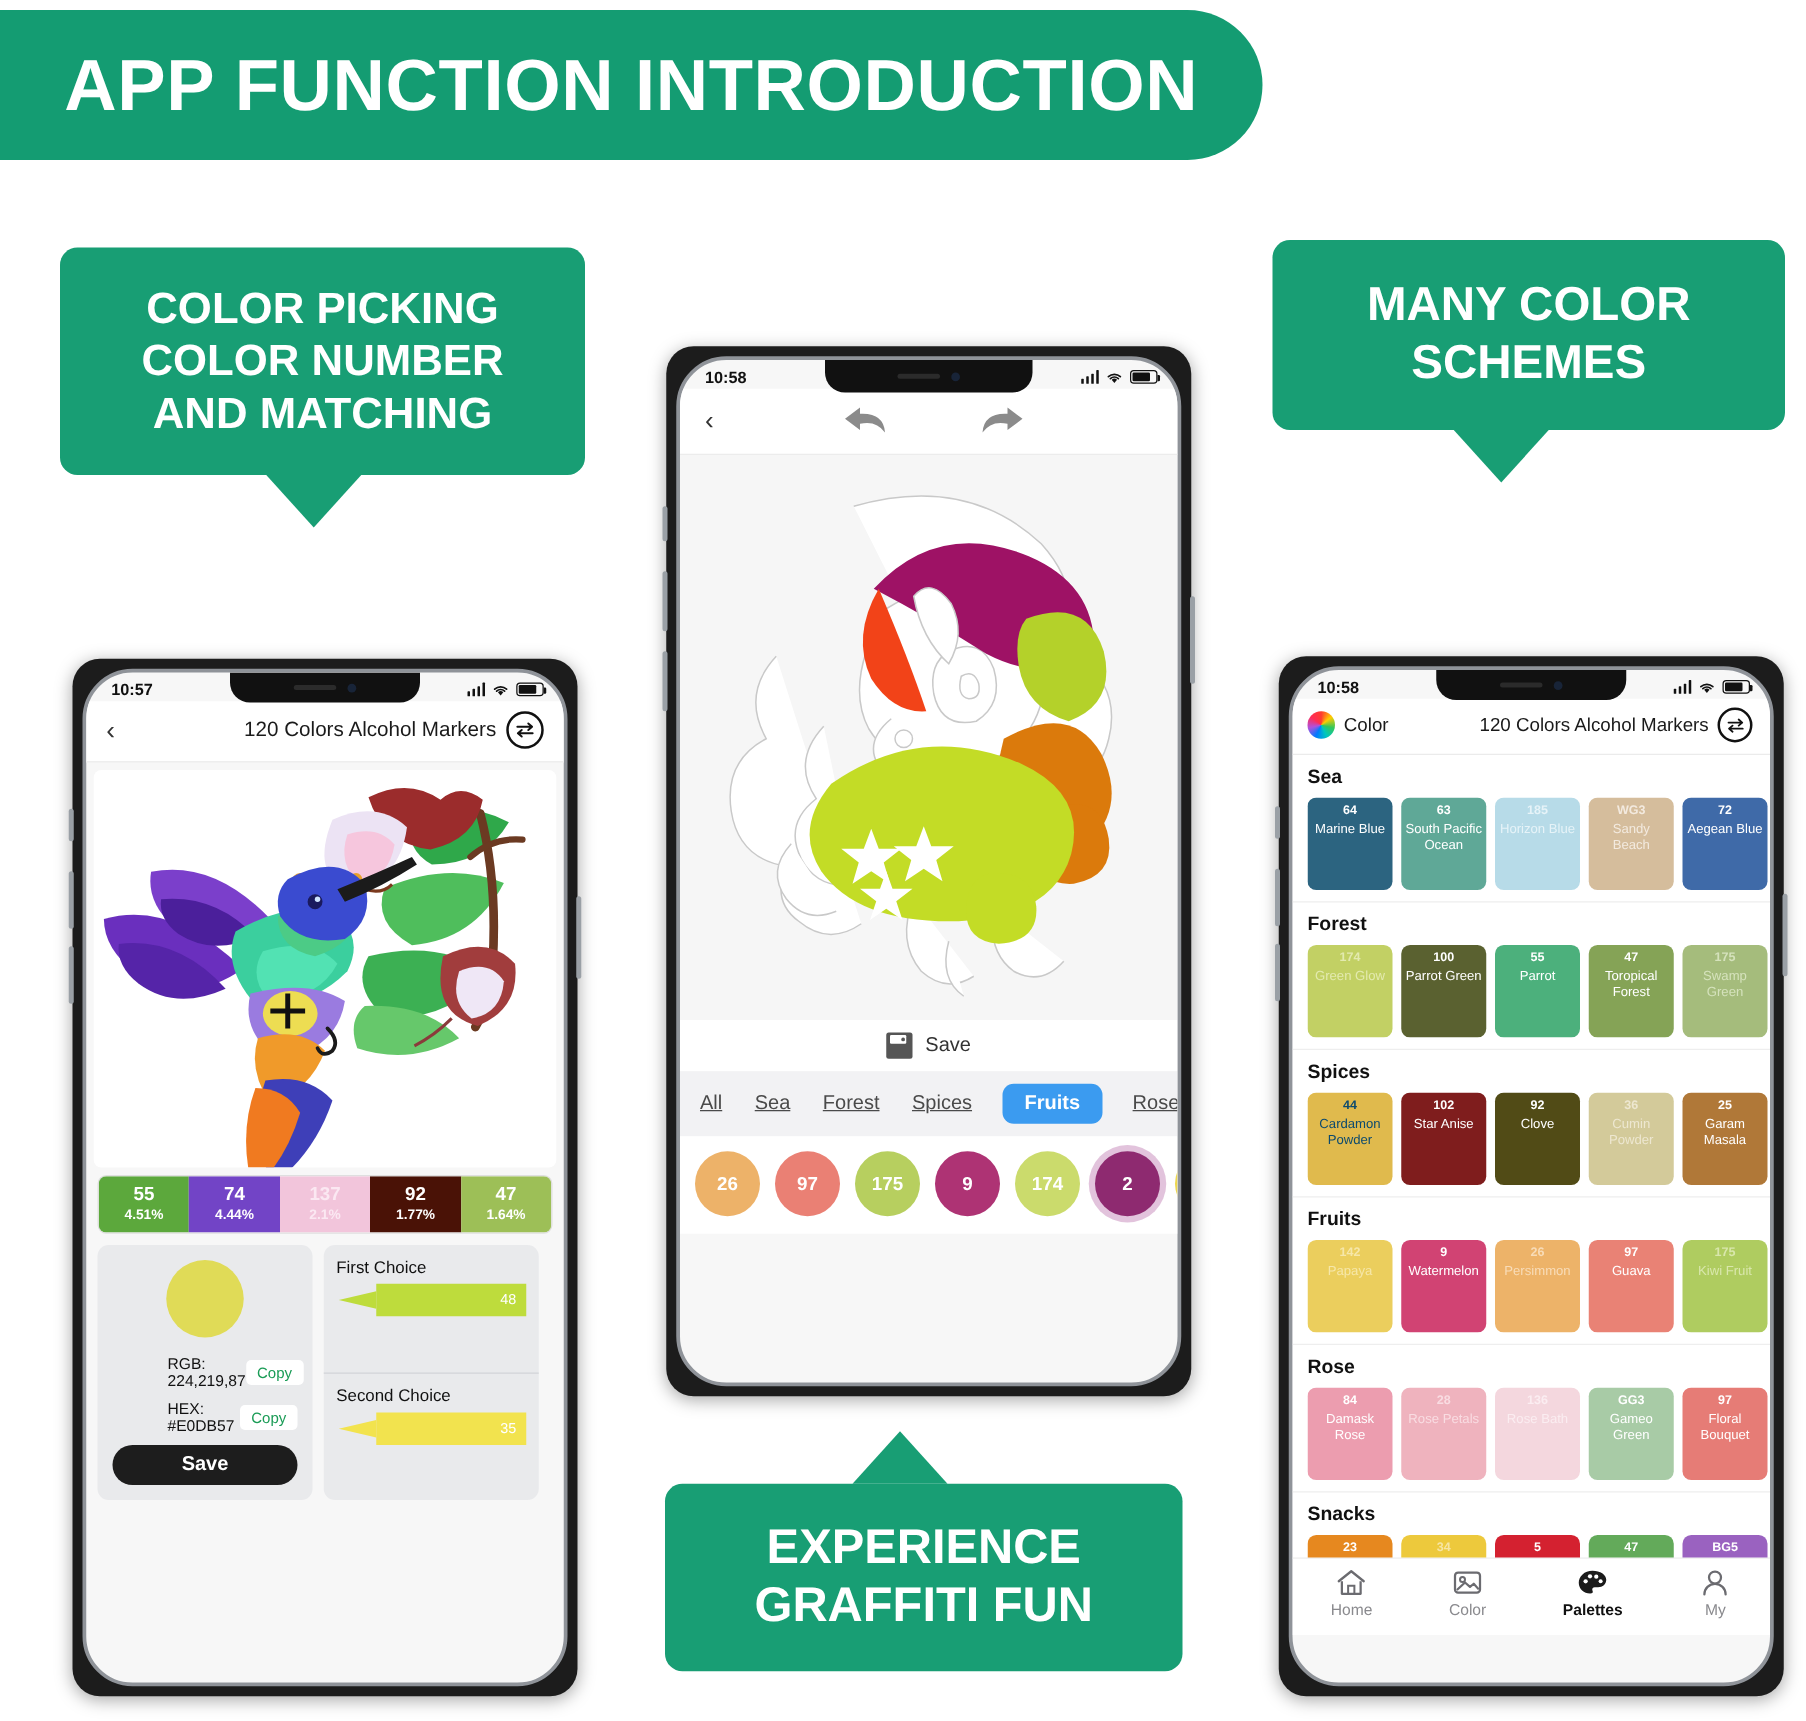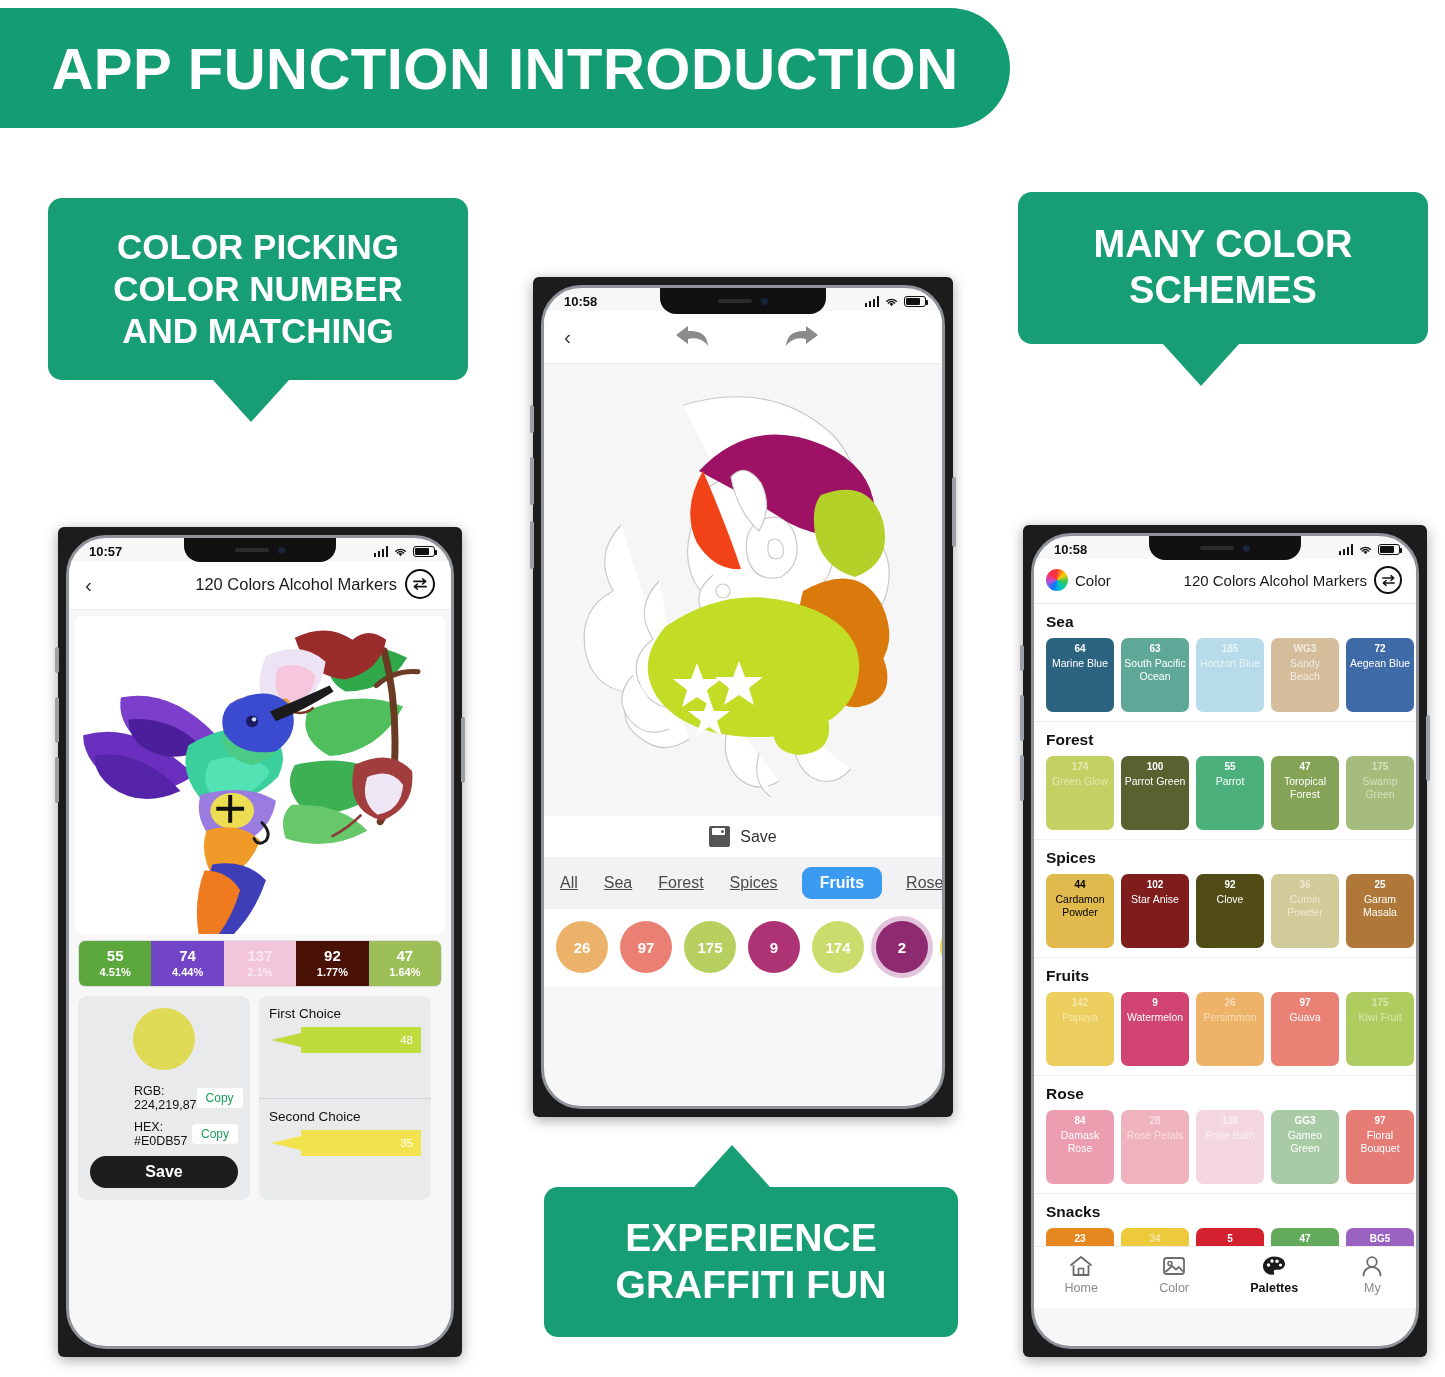--- a/index.html
+++ b/index.html
@@ -53,29 +53,29 @@
   }
 
   #callout-left  { left: 48px;  top: 198px; width: 420px; }
   #callout-left .bubble  { width: 420px; height: 182px; font-size: 35px; padding: 0 14px; }
   #callout-left .tail-down { margin-left: 165px; }
 
   #callout-right { left: 1018px; top: 192px; width: 348px; }
   #callout-right .bubble { width: 410px; height: 152px; font-size: 38px; padding: 0 14px; }
   #callout-right .tail-down { margin-left: 145px; }
 
-  #callout-bottom { left: 544px; top: 1145px; width: 398px; }
+  #callout-bottom { left: 532px; top: 1145px; width: 398px; }
   #callout-bottom .bubble { width: 414px; height: 150px; font-size: 39px; padding: 0 14px; }
   #callout-bottom .tail-up { margin-left: 150px; }
 
   
   .phone {
     position: absolute;
     background: #1c1c1c;
-    border-radius: 6px;
+    border-radius: 22px;
     padding: 8px;
     box-shadow: 0 3px 14px rgba(0,0,0,.35);
   }
   .phone .bezel {
     background: #f7f7f7;
     border-radius: 40px;
     width: 100%; height: 100%;
     overflow: hidden;
     position: relative;
     border: 3px solid #8f9399;
@@ -652,21 +652,21 @@
             <span class="t-num">175</span>
             <span class="t-name">Swamp Green</span>
           </div>
 
         </div>
       </div>
 
       <div class="sec">
         <div class="sec-title">Spices</div>
         <div class="tiles">
-          <div class="tile" style="background:#E0BA4D; color:#000000">
+          <div class="tile" style="background:#E0BA4D; color:#0c4a6e">
             <span class="t-num">44</span>
             <span class="t-name">Cardamon Powder</span>
           </div>
           <div class="tile" style="background:#7f1d1d">
             <span class="t-num">102</span>
             <span class="t-name">Star Anise</span>
           </div>
           <div class="tile" style="background:#514B16">
             <span class="t-num">92</span>
             <span class="t-name">Clove</span>

